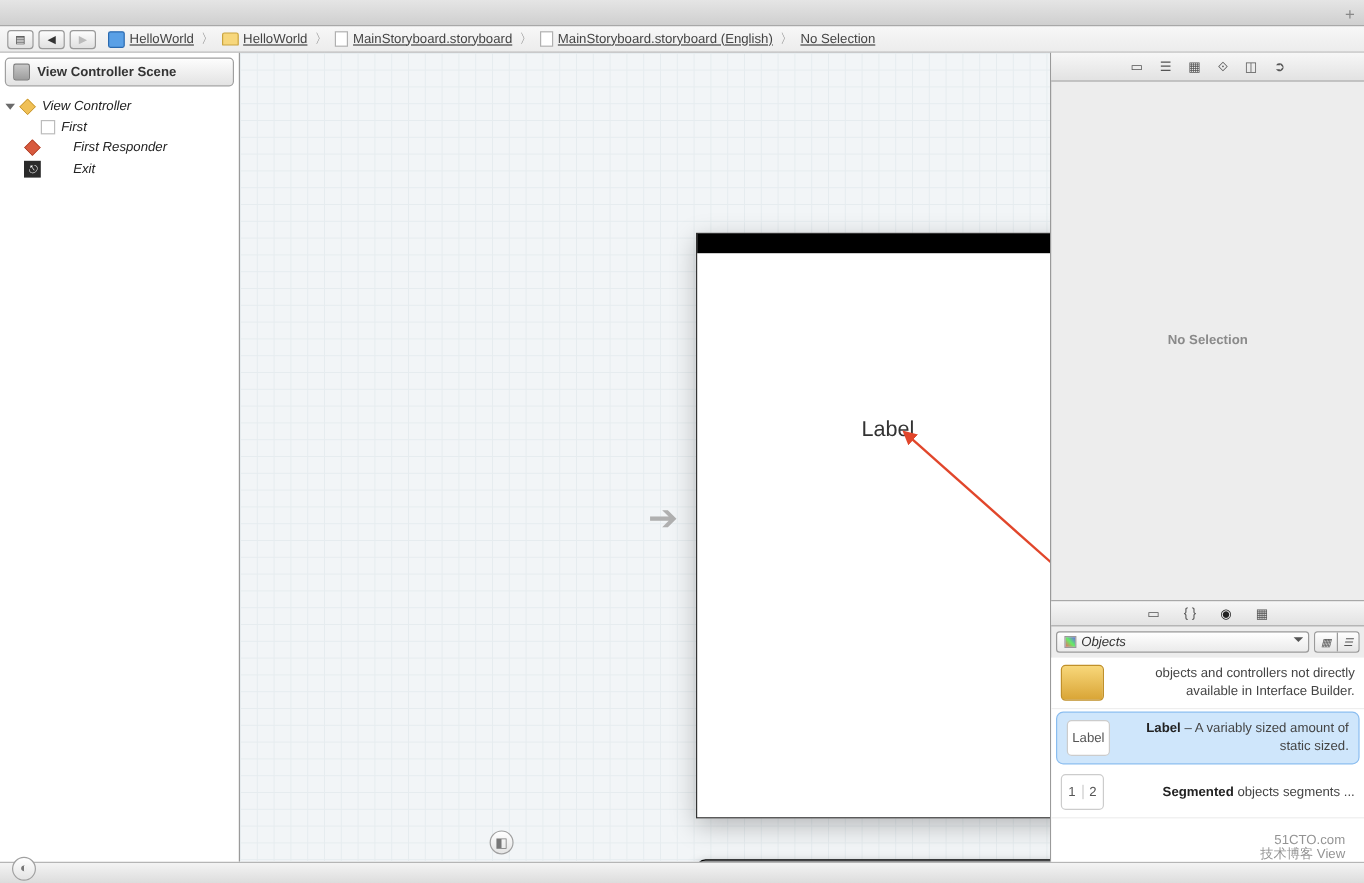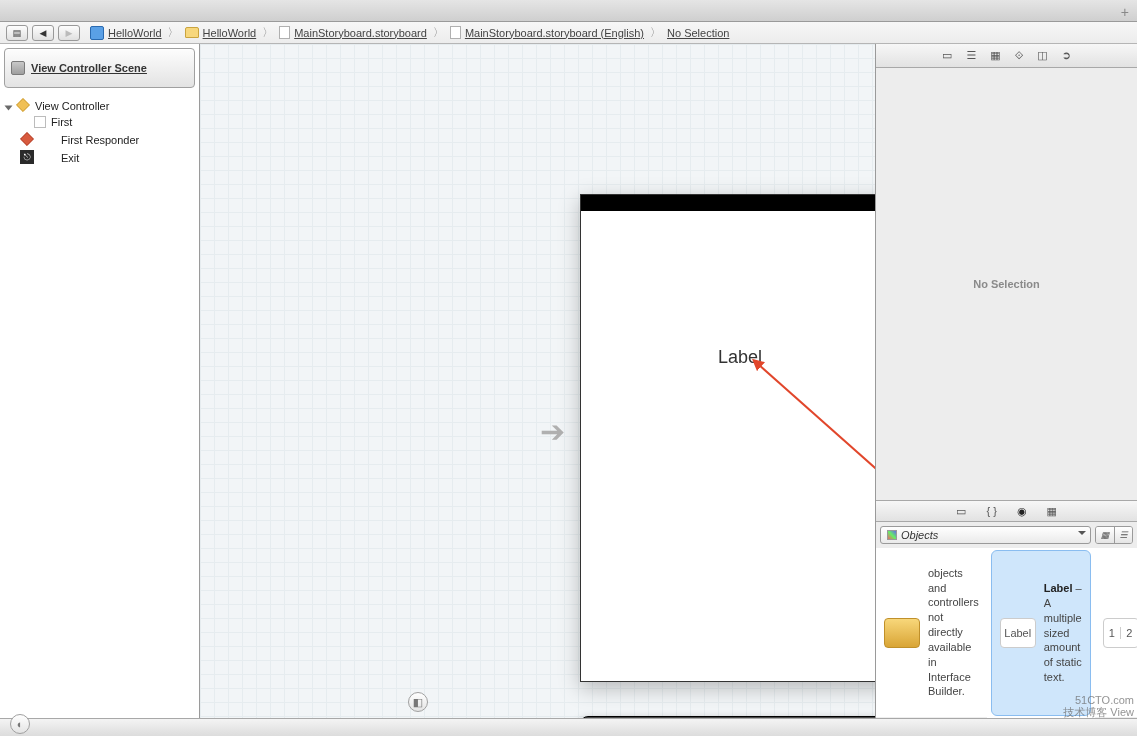--- a/index.html
+++ b/index.html
@@ -6,23 +6,23 @@
 html,body{width:1137px;height:736px;background:#e8e8e8;overflow:hidden;}
 .window{position:relative;width:1137px;height:736px;background:#e8e8e8;}
 .titlebar{height:22px;background:linear-gradient(#e5e5e5,#cfcfcf);border-bottom:1px solid #9a9a9a;}
 .breadcrumb-bar{height:22px;background:linear-gradient(#f7f7f7,#ececec);border-bottom:1px solid #b5b5b5;display:flex;align-items:center;padding:0 6px;color:#444;}
 .nav-btns{display:flex;gap:4px;margin-right:6px;}
 .nav-btn{width:22px;height:16px;background:linear-gradient(#fdfdfd,#e0e0e0);border:1px solid #999;border-radius:3px;display:flex;align-items:center;justify-content:center;color:#333;font-size:9px;}
 .crumb{display:flex;align-items:center;gap:4px;padding:0 4px;white-space:nowrap;text-decoration:underline;}
 .crumb-sep{color:#888;padding:0 2px;}
 .body-row{display:flex;height:calc(100% - 44px - 18px);}
 .left-panel{width:200px;background:#fff;border-right:1px solid #9a9a9a;display:flex;flex-direction:column;}
-.scene-header{height:40px;background:linear-gradient(#fdfdfd,#e3e3e3);border:1px solid #a0a0a0;border-radius:4px;margin:4px;display:flex;align-items:center;gap:6px;padding:0 6px;font-weight:bold;color:#333;box-shadow:0 1px 0 #fff inset;text-decoration:underline;}
+.scene-header{height:24px;background:linear-gradient(#fdfdfd,#e3e3e3);border:1px solid #a0a0a0;border-radius:4px;margin:4px;display:flex;align-items:center;gap:6px;padding:0 6px;font-weight:bold;color:#333;box-shadow:0 1px 0 #fff inset;}
 .tree{padding:4px 6px;}
-.tree-item{display:flex;align-items:flex-end;gap:5px;padding:2px 0;color:#222;}
+.tree-item{display:flex;align-items:center;gap:5px;padding:2px 0;color:#222;font-style:italic;}
 .indent1{padding-left:14px;gap:27px;}
 .indent2{padding-left:28px;}
 .disclose{width:0;height:0;border-left:5px solid #6a6a6a;border-top:4px solid transparent;border-bottom:4px solid transparent;transform:rotate(90deg);}
 .sq-icon{width:12px;height:12px;display:inline-block;border:1px solid #bcbcbc;background:#fff;}
 .center-panel{flex:1;position:relative;background:#f2f5f7;overflow:hidden;}
 .grid{position:absolute;inset:0;background-image:linear-gradient(#e6ecef 1px,transparent 1px),linear-gradient(90deg,#e6ecef 1px,transparent 1px);background-size:14px 14px;}
 .device{position:absolute;left:380px;top:150px;width:320px;height:488px;background:#fff;border:1px solid #333;box-shadow:0 6px 20px rgba(0,0,0,0.25);}
 .statusbar{height:16px;background:#000;position:relative;}
 .device-label{position:absolute;left:0;right:0;top:152px;text-align:center;font-size:18px;color:#333;}
 .entry-arrow{position:absolute;left:340px;top:370px;color:#b0b0b0;font-size:30px;}
@@ -30,41 +30,41 @@
 .right-panel{width:262px;background:#ededed;border-left:1px solid #9a9a9a;display:flex;flex-direction:column;}
 .inspector-tabs{height:24px;background:linear-gradient(#f7f7f7,#e2e2e2);border-bottom:1px solid #a8a8a8;display:flex;align-items:center;justify-content:center;gap:14px;color:#555;}
 .inspector-body{flex:1;display:flex;align-items:center;justify-content:center;color:#8a8a8a;font-size:17px;font-weight:bold;}
 .lib-tabs{height:22px;background:linear-gradient(#f7f7f7,#e2e2e2);border-top:1px solid #a8a8a8;border-bottom:1px solid #a8a8a8;display:flex;align-items:center;justify-content:center;gap:20px;color:#555;}
 .lib-filter{height:26px;display:flex;align-items:center;gap:4px;padding:4px;font-style:italic;}
 .popup{flex:1;height:18px;background:linear-gradient(#fff,#eaeaea);border:1px solid #9a9a9a;border-radius:3px;display:flex;align-items:center;padding:0 6px;color:#333;position:relative;}
 .popup::after{content:"";position:absolute;right:4px;top:4px;width:0;height:0;border-left:4px solid transparent;border-right:4px solid transparent;border-top:4px solid #555;}
 .seg{display:flex;border:1px solid #9a9a9a;border-radius:3px;overflow:hidden;}
 .seg>div{width:18px;height:16px;background:linear-gradient(#fff,#e5e5e5);display:flex;align-items:center;justify-content:center;font-size:9px;color:#555;}
 .seg>div+div{border-left:1px solid #9a9a9a;}
-.lib-list{flex-basis:170px;overflow:hidden;background:#fff;display:flex;flex-direction:row;}
+.lib-list{flex-basis:170px;overflow:hidden;background:#fff;display:flex;flex-direction:column;text-align:right;}
 .lib-item{display:flex;align-items:center;gap:8px;padding:6px 8px;border-bottom:1px solid #eee;}
 .lib-item.sel{background:#cfe6fb;border:1px solid #8abdf0;border-radius:6px;margin:2px 4px;}
 .lib-thumb{width:36px;height:30px;background:#fff;border:1px solid #ccc;border-radius:4px;display:flex;align-items:center;justify-content:center;font-size:11px;color:#555;}
 .lib-text{flex:1;color:#444;line-height:1.35;}
 .lib-text b{color:#222;}
 .footer{height:18px;background:linear-gradient(#f4f4f4,#dcdcdc);border-top:1px solid #a8a8a8;}
 .round-btn{position:absolute;width:20px;height:20px;border:1px solid #a0a0a0;border-radius:50%;background:linear-gradient(#fff,#e4e4e4);display:flex;align-items:center;justify-content:center;color:#777;}
 #outline-toggle{left:208px;bottom:6px;}
 #status-round{left:10px;bottom:2px;}
 .add-tab{position:absolute;right:8px;top:4px;color:#888;font-size:14px;}
 .icon-cube{width:14px;height:14px;background:#f0c056;border:1px solid #c0902a;transform:rotate(45deg) scale(0.7);}
 .icon-cube.red{background:#d85a3e;border-color:#a53a24;}
 .icon-exit{width:14px;height:14px;background:#2a2a2a;color:#fff;display:flex;align-items:center;justify-content:center;font-size:9px;}
 .xcode-icon{width:14px;height:14px;background:#5aa0e6;border:1px solid #2a6ab0;border-radius:2px;}
 .folder-icon{width:14px;height:11px;background:#f7d77c;border:1px solid #caa43e;border-radius:2px 2px 1px 1px;}
 .file-icon{width:11px;height:13px;background:#fff;border:1px solid #b0b0b0;}
 .scene-icon{width:14px;height:14px;background:linear-gradient(#c8c8c8,#9e9e9e);border:1px solid #7a7a7a;border-radius:2px;}
 svg.arrow-annot{position:absolute;left:0;top:0;width:875px;height:720px;pointer-events:none;}
 .color-sw{display:inline-block;width:10px;height:10px;background:linear-gradient(45deg,#e66,#6e6,#66e);border:1px solid #999;margin-right:4px;}
-.watermark{position:absolute;right:3px;bottom:18px;color:#666;font-size:12px;opacity:0.7;text-align:right;line-height:1.1;}
+.watermark{position:absolute;right:16px;bottom:18px;color:#666;font-size:12px;opacity:0.7;text-align:right;line-height:1.1;}
 </style>
 </head>
 <body>
 <div class="window">
 
 <div class="titlebar">
   <span class="add-tab">+</span>
 </div>
 
 <div class="breadcrumb-bar">
@@ -183,21 +183,21 @@
     </div>
     <div class="lib-list">
       <div class="lib-item">
         <div class="lib-thumb" style="background:linear-gradient(#f8d77a,#d9a536);border-color:#c0902a;"></div>
         <div class="lib-text"><span>objects and controllers not directly available in Interface Builder.</span></div>
       </div>
       <div class="lib-item sel">
         <div class="lib-thumb">
               <span>Label</span>
             </div>
-        <div class="lib-text"><b>Label</b><span> – A multiple sized amount of static text.</span></div>
+        <div class="lib-text"><b>Label</b><span> – A variably sized amount of static sized.</span></div>
       </div>
       <div class="lib-item">
         <div class="lib-thumb" style="padding:0;display:flex;">
               <div style="flex:1;border-right:1px solid #ccc;display:flex;align-items:center;justify-content:center;">1</div>
               <div style="flex:1;display:flex;align-items:center;justify-content:center;">2</div>
             </div>
         <div class="lib-text"><b>Segmented</b><span> objects segments ...</span></div>
       </div>
     </div>
   </div>

